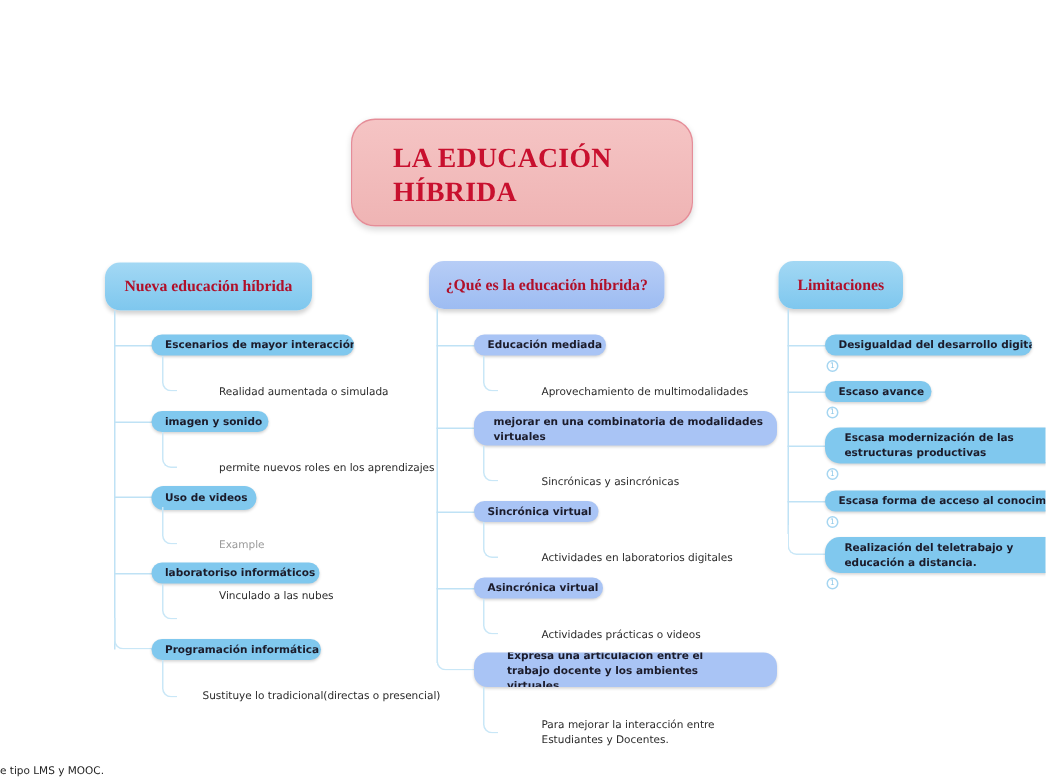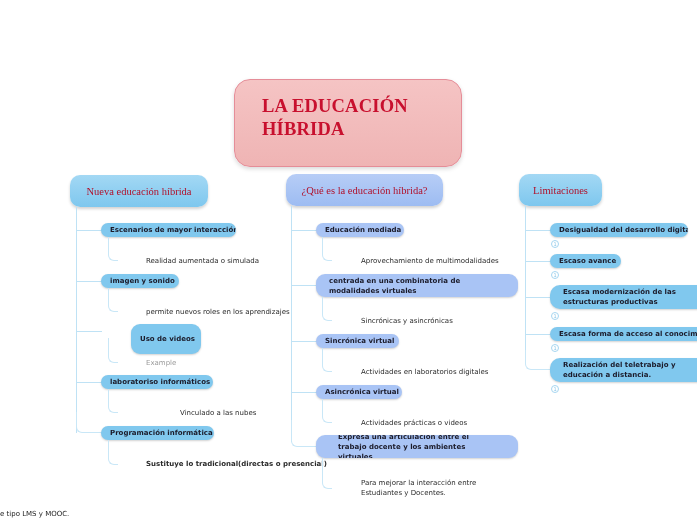--- a/index.html
+++ b/index.html
@@ -1,36 +1,36 @@
 <!DOCTYPE html>
 <html><head>
 <meta charset="utf-8">
 <style>
   * { box-sizing: border-box; margin: 0; padding: 0; }
   html, body { width: 697px; height: 520px; overflow: hidden; background: #ffffff; }
   body { position: relative; font-family: "Liberation Sans", sans-serif; }
 
   
   .central {
-    position: absolute; left: 234px; top: 79px; width: 228px; height: 88px;
+    position: absolute; left: 234px; top: 79px; width: 228px; height: 72px;
     background: linear-gradient(#f5c4c4, #efb4b4);
     border: 1.5px solid #e58d98; border-radius: 16px;
     box-shadow: 0 2px 4px rgba(0,0,0,0.15);
   }
   .central-text {
     position: absolute; left: 27px; top: 15px; width: 190px;
     font-family: "Liberation Serif", serif; font-weight: bold;
     font-size: 18.5px; line-height: 23px; color: #c8102e; letter-spacing: 0.2px;
   }
 
   
   .topic {
     position: absolute; height: 32px; border-radius: 10px;
     display: flex; align-items: center; justify-content: center;
-    font-family: "Liberation Serif", serif; font-weight: normal; font-size: 10.5px; color: #b0102a;
+    font-family: "Liberation Serif", serif; font-weight: bold; font-size: 10.5px; color: #b0102a;
     box-shadow: 0 2px 3px rgba(0,0,0,0.18);
   }
   .topic.sky { background: linear-gradient(#a3d8f4, #7ec7ee); }
   .topic.peri { background: linear-gradient(#b7cdf6, #9dbcf2); }
 
   
   .sub {
     position: absolute; border-radius: 9px; padding: 0 9px;
     font-family: "DejaVu Sans", sans-serif; font-weight: bold; font-size: 7px; color: #1b1b2a;
     display: flex; align-items: center; line-height: 10px;
@@ -87,55 +87,55 @@
 <div class="leaf" style="left:121px; top:256px;">Realidad aumentada o simulada</div>
 
 <div class="hline" style="left:76px; top:281px; width:26px;"></div>
 <div class="sub sky" style="left:101px; top:274px; width:78px; height:14px;">
     <span>imagen y sonido</span>
   </div>
 <div class="elbow" style="left:108px; top:288px; width:10px; height:24px;"></div>
 <div class="leaf" style="left:121px; top:307px;">permite nuevos roles en los aprendizajes</div>
 
 <div class="hline" style="left:76px; top:331px; width:26px;"></div>
-<div class="sub sky" style="left:101px; top:324px; width:70px; height:30px;margin-left:30px;">
+<div class="sub sky" style="left:101px; top:324px; width:70px; height:16px;">
     <span>Uso de videos</span>
   </div>
 <div class="elbow" style="left:108px; top:338px; width:10px; height:25px;"></div>
 <div class="leaf muted" style="left:121px; top:358px;">Example</div>
 
 <div class="hline" style="left:76px; top:382px; width:26px;"></div>
 <div class="sub sky" style="left:101px; top:375px; width:112px; height:14px;">
     <span>laboratoriso informáticos</span>
   </div>
 <div class="elbow" style="left:108px; top:389px; width:10px; height:24px;"></div>
-<div class="leaf" style="left:121px; top:408px;margin-left:34px;">Vinculado a las nubes</div>
+<div class="leaf" style="left:121px; top:392px;">Vinculado a las nubes</div>
 
 <div class="elbow" style="left:76px; top:412px; width:26px; height:21px;"></div>
 <div class="sub sky" style="left:101px; top:426px; width:113px; height:14px;">
     <span>Programación informática</span>
   </div>
 <div class="elbow" style="left:108px; top:440px; width:10px; height:25px;"></div>
-<div class="leaf" style="left:121px; top:459px;font-weight:bold;">Sustituye lo tradicional(directas o presencial)</div>
+<div class="leaf" style="left:110px; top:459px;">Sustituye lo tradicional(directas o presencial)</div>
 
 <div class="topic peri" style="left:286px; top:174px; width:157px;">
   <span>¿Qué es la educación híbrida?</span>
 </div>
 <div class="vline" style="left:291px; top:206px; height:236px;"></div>
 
 <div class="hline" style="left:291px; top:230px; width:26px;"></div>
 <div class="sub peri" style="left:316px; top:223px; width:88px; height:14px;">
     <span>Educación mediada</span>
   </div>
 <div class="elbow" style="left:322px; top:237px; width:10px; height:24px;"></div>
 <div class="leaf" style="left:336px; top:256px;">Aprovechamiento de multimodalidades</div>
 
 <div class="hline" style="left:291px; top:285px; width:26px;"></div>
 <div class="sub peri wrap" style="left:316px; top:274px; width:202px; height:23px; padding-left:13px;">
-    <span>centrada en una combinatoria de modalidades virtuales</span>
+    <span>mejorar en una combinatoria de modalidades virtuales</span>
   </div>
 <div class="elbow" style="left:322px; top:297px; width:10px; height:24px;"></div>
 <div class="leaf" style="left:336px; top:316px;">Sincrónicas y asincrónicas</div>
 
 <div class="hline" style="left:291px; top:341px; width:26px;"></div>
 <div class="sub peri" style="left:316px; top:334px; width:83px; height:14px;text-align:center;">
     <span>Sincrónica  virtual</span>
   </div>
 <div class="elbow" style="left:322px; top:348px; width:10px; height:24px;"></div>
 <div class="leaf" style="left:336px; top:367px;">Actividades en laboratorios digitales</div>

